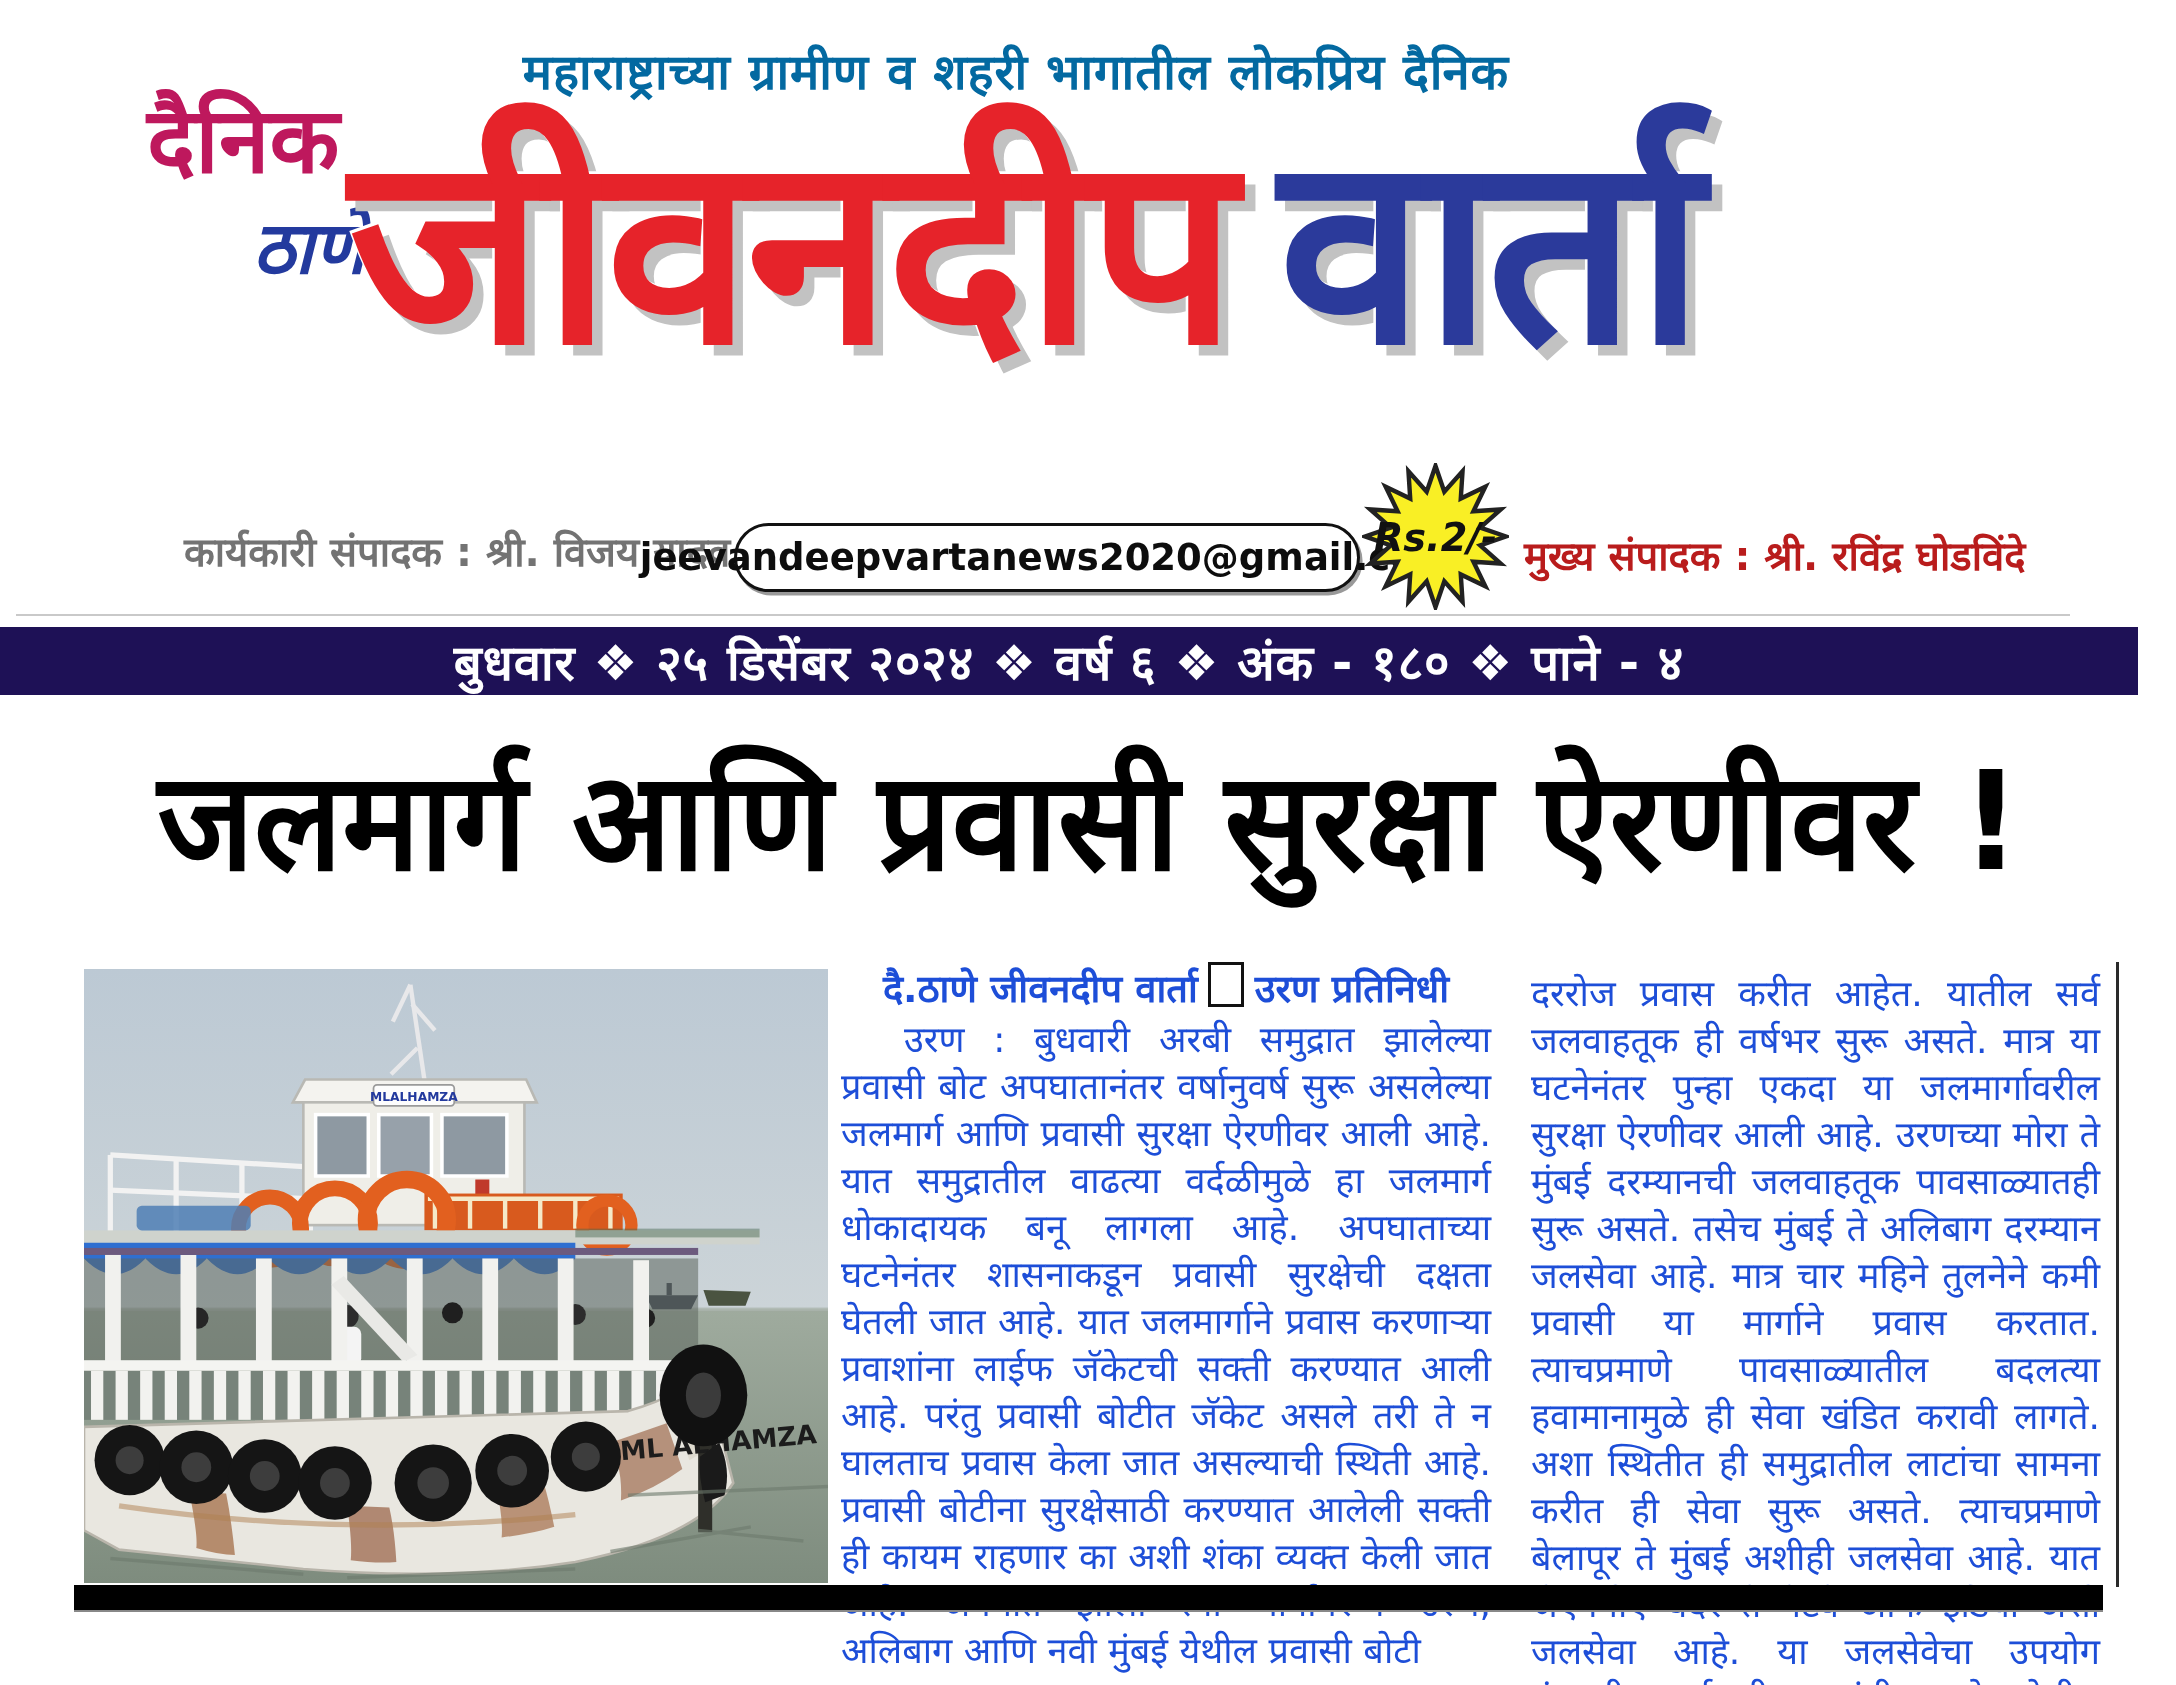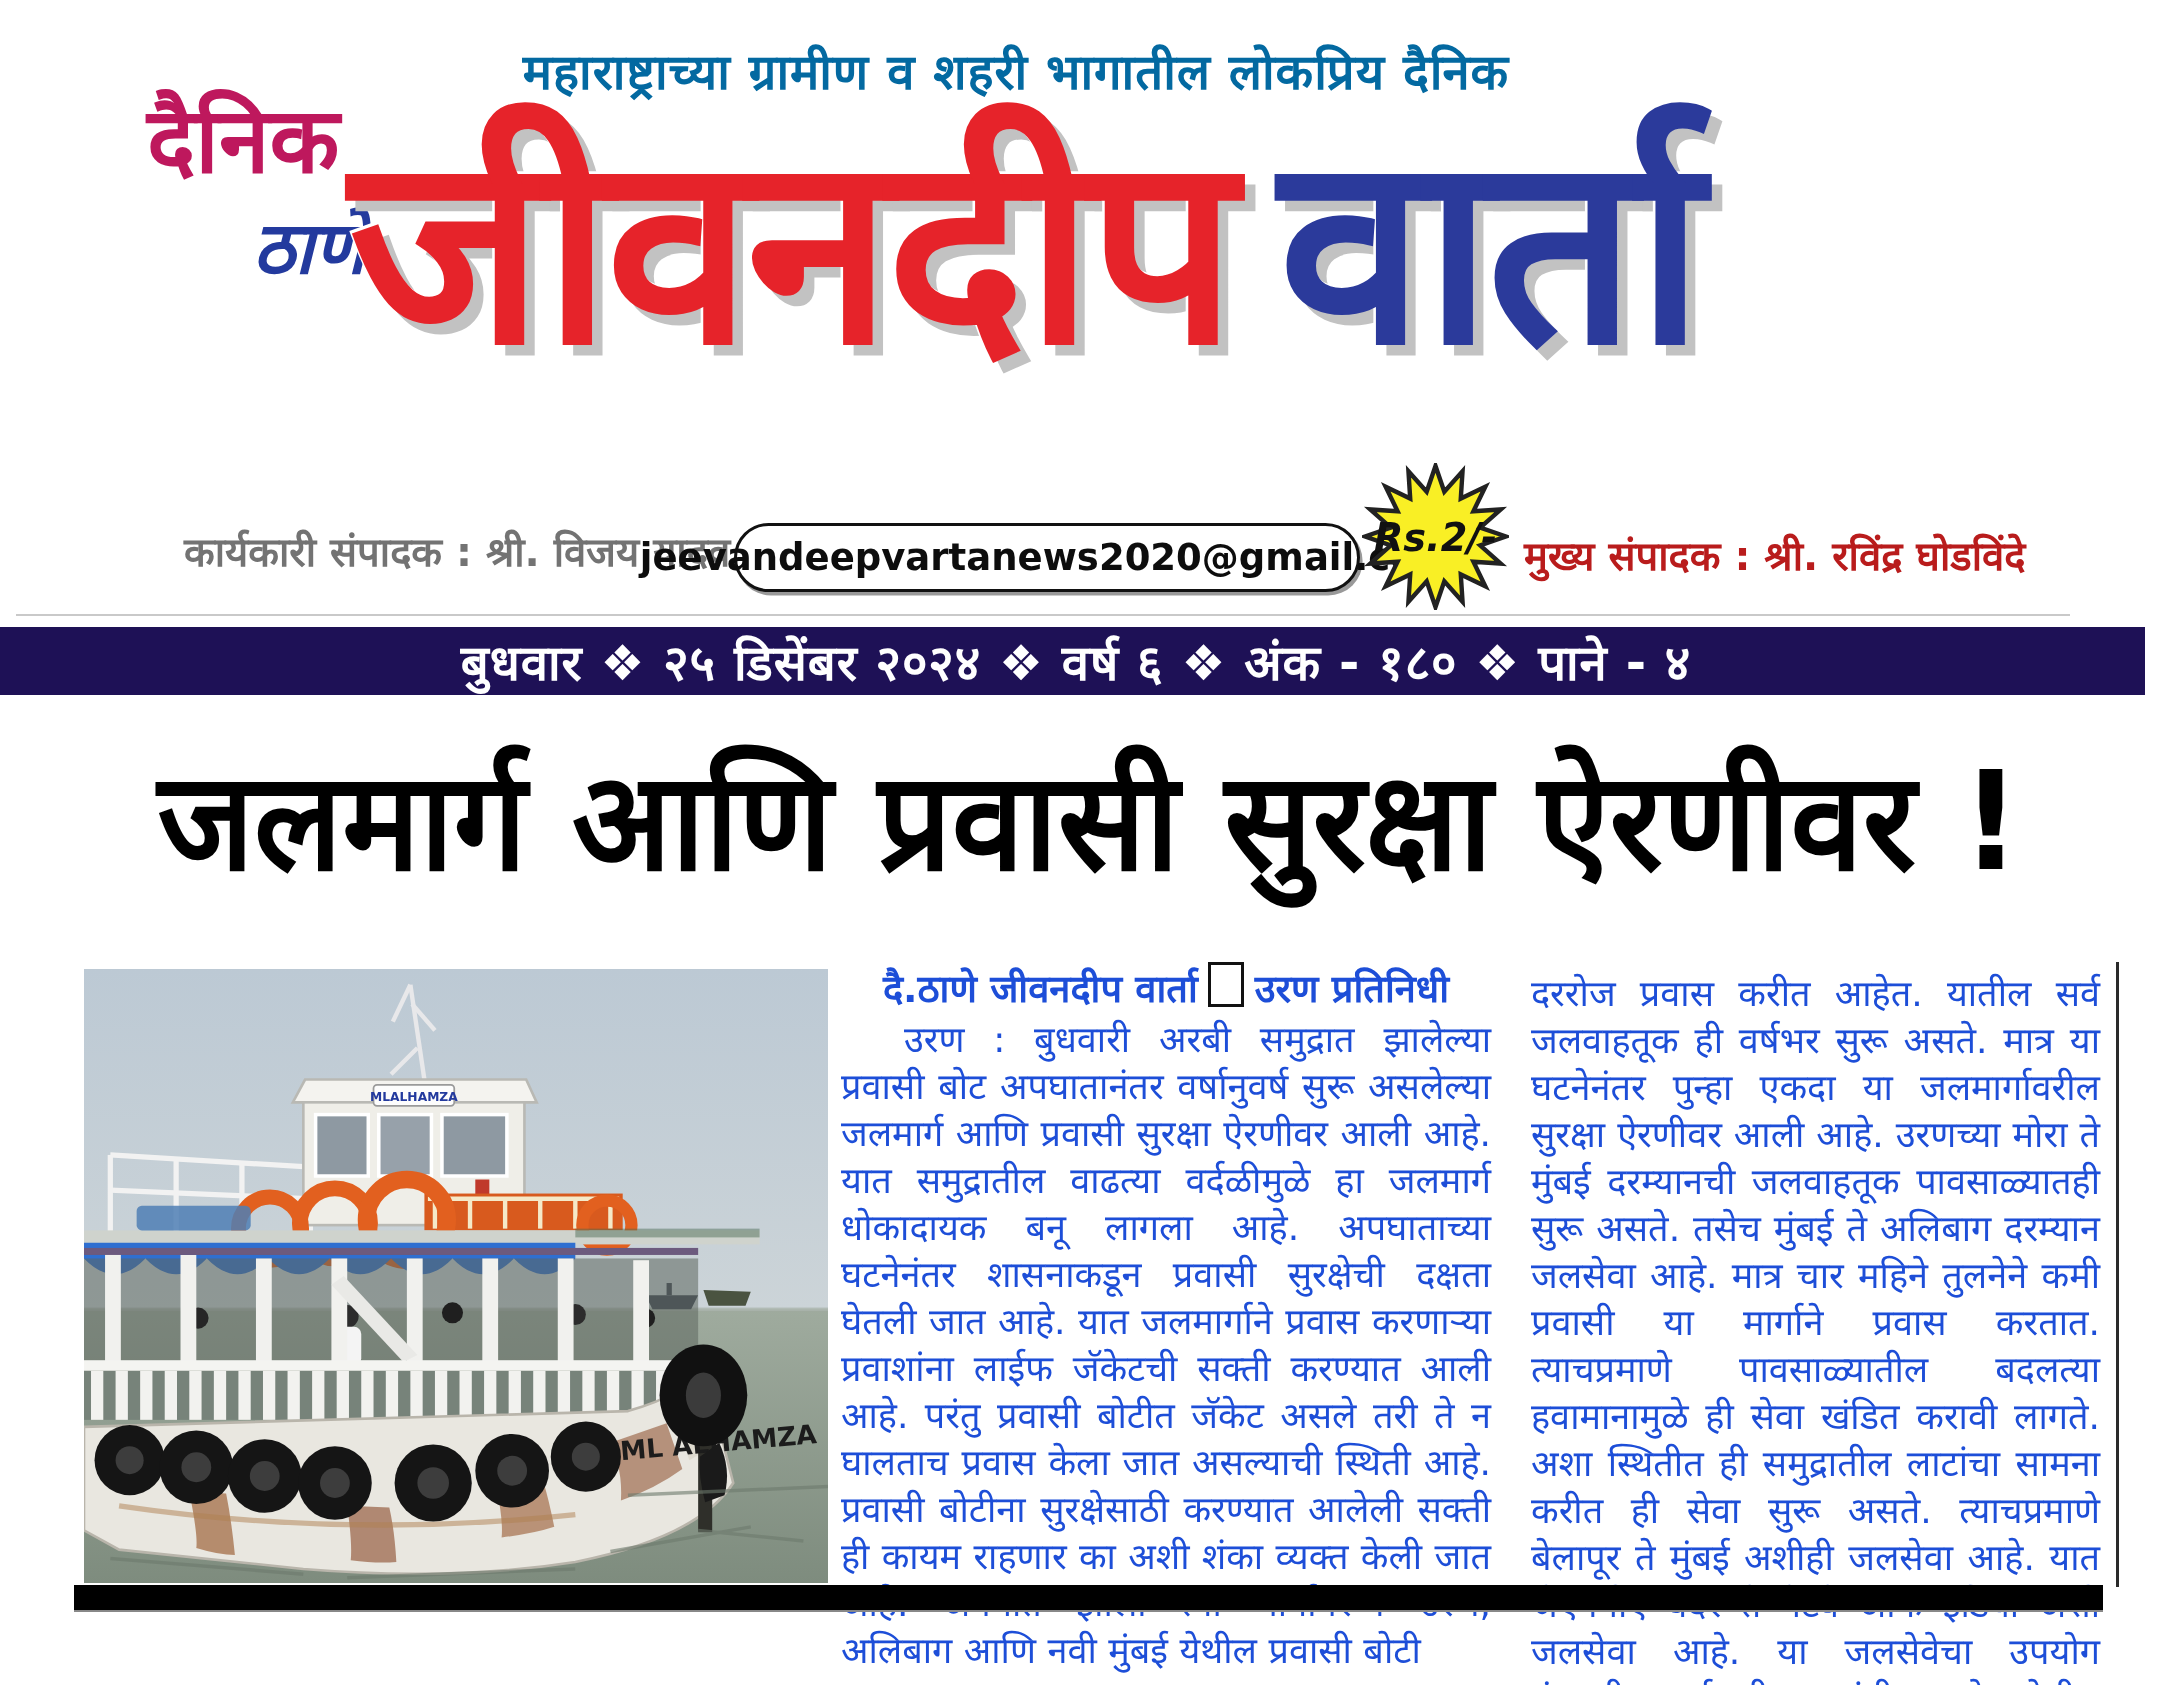--- a/index.html
+++ b/index.html
@@ -35,21 +35,21 @@
     display:flex;align-items:center;justify-content:center;
     font-size:37px;font-weight:bold;color:#0d0d0d;
   }
   .starburst{position:absolute;left:1362px;top:463px;width:147px;height:147px;}
   .starburst svg{width:100%;height:100%;}
   .ed-right{position:absolute;left:1524px;top:527px;font-size:40px;font-weight:bold;color:#b91c1c;}
   .thin-rule{position:absolute;left:16px;top:614px;width:2054px;height:1.8px;background:#c9c9c9;}
   
   .issue-bar{
     position:absolute;left:0;top:627px;width:2138px;height:68px;background:#1e1156;
-    display:flex;align-items:center;justify-content:center;padding-left:7px;
+    display:flex;align-items:center;justify-content:center;
   }
   .issue-bar .bar-text{color:#ffffff;font-size:49px;font-weight:bold;letter-spacing:0.9px;}
   
   .headline{
     position:absolute;left:53px;top:744px;width:2072px;text-align:center;
     font-size:130px;font-weight:900;color:#000;line-height:1.15;
     transform:scaleY(1.05);transform-origin:top center;white-space:nowrap;
   }
   
   .photo{position:absolute;left:84px;top:969px;width:744px;height:614px;}

